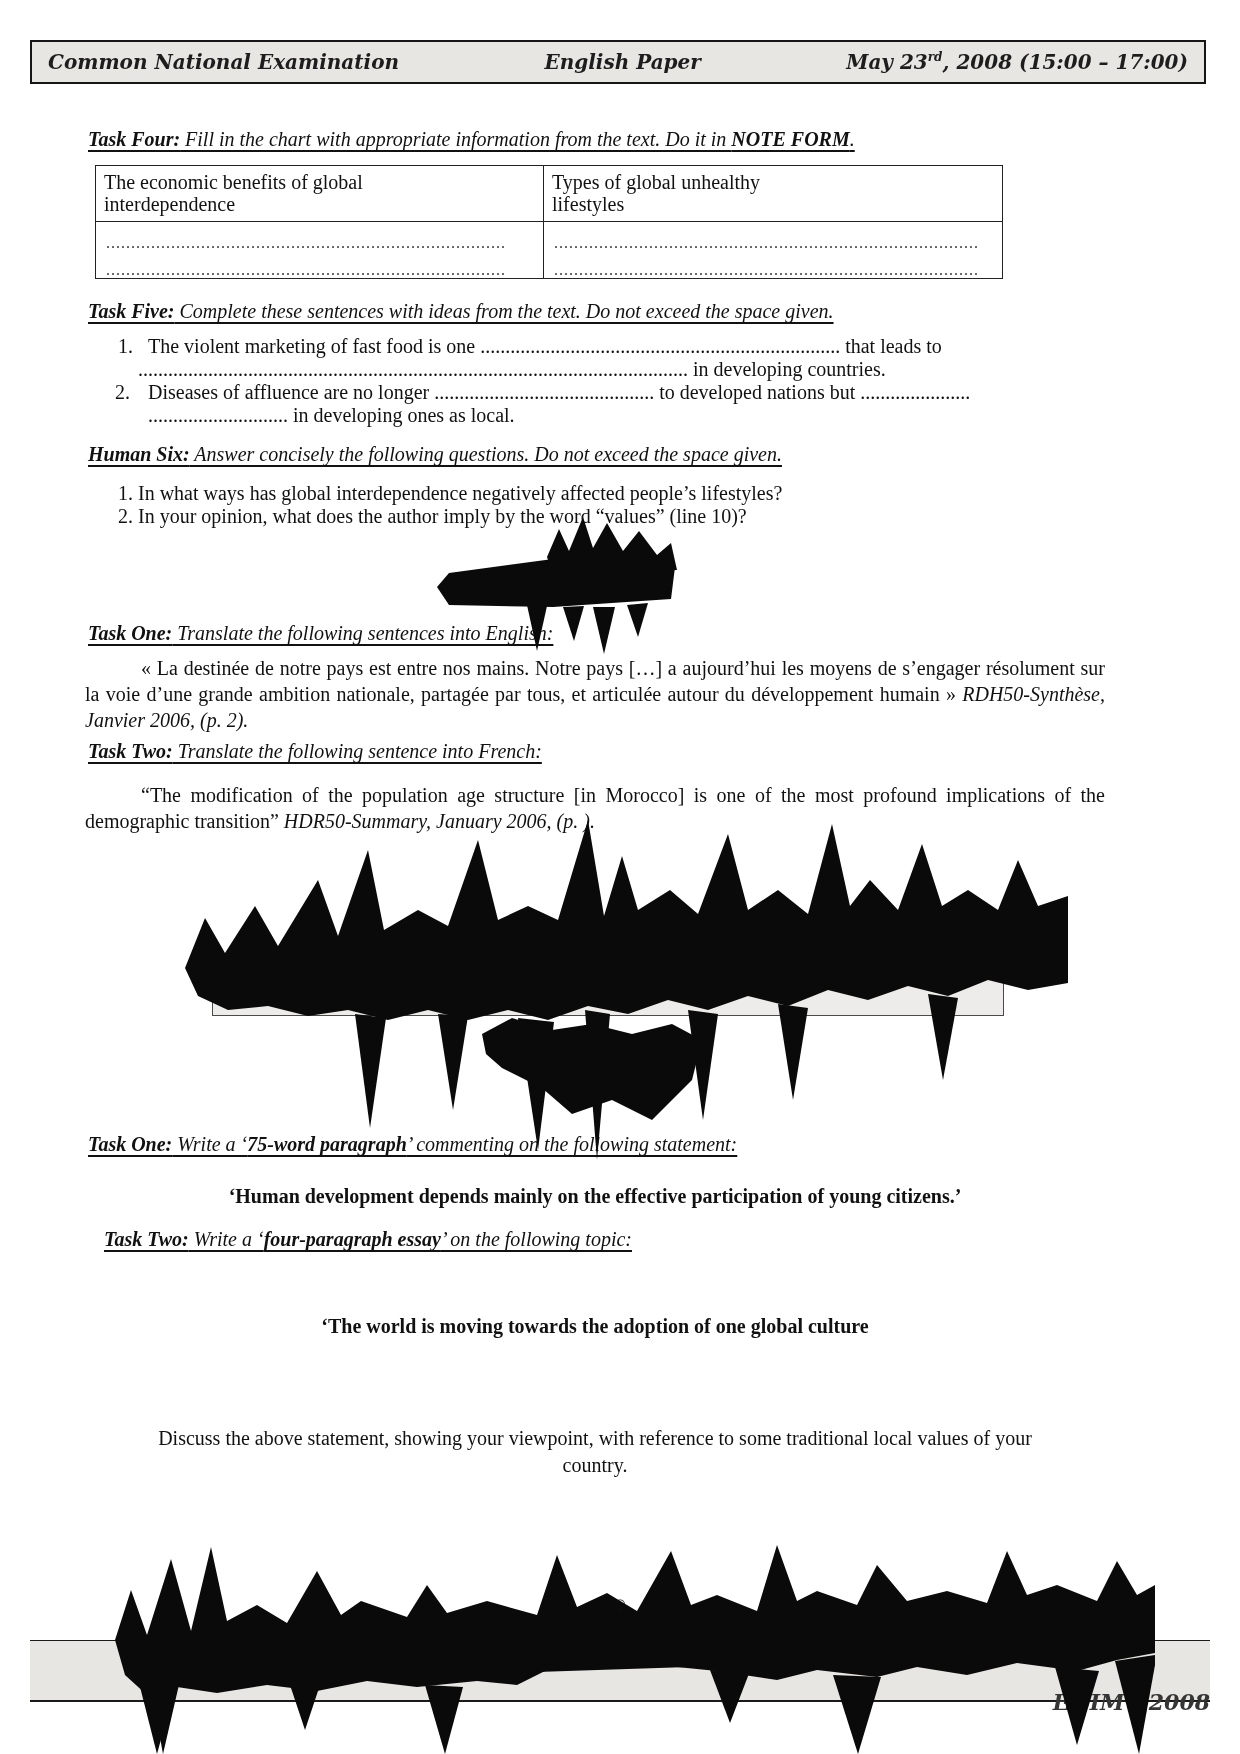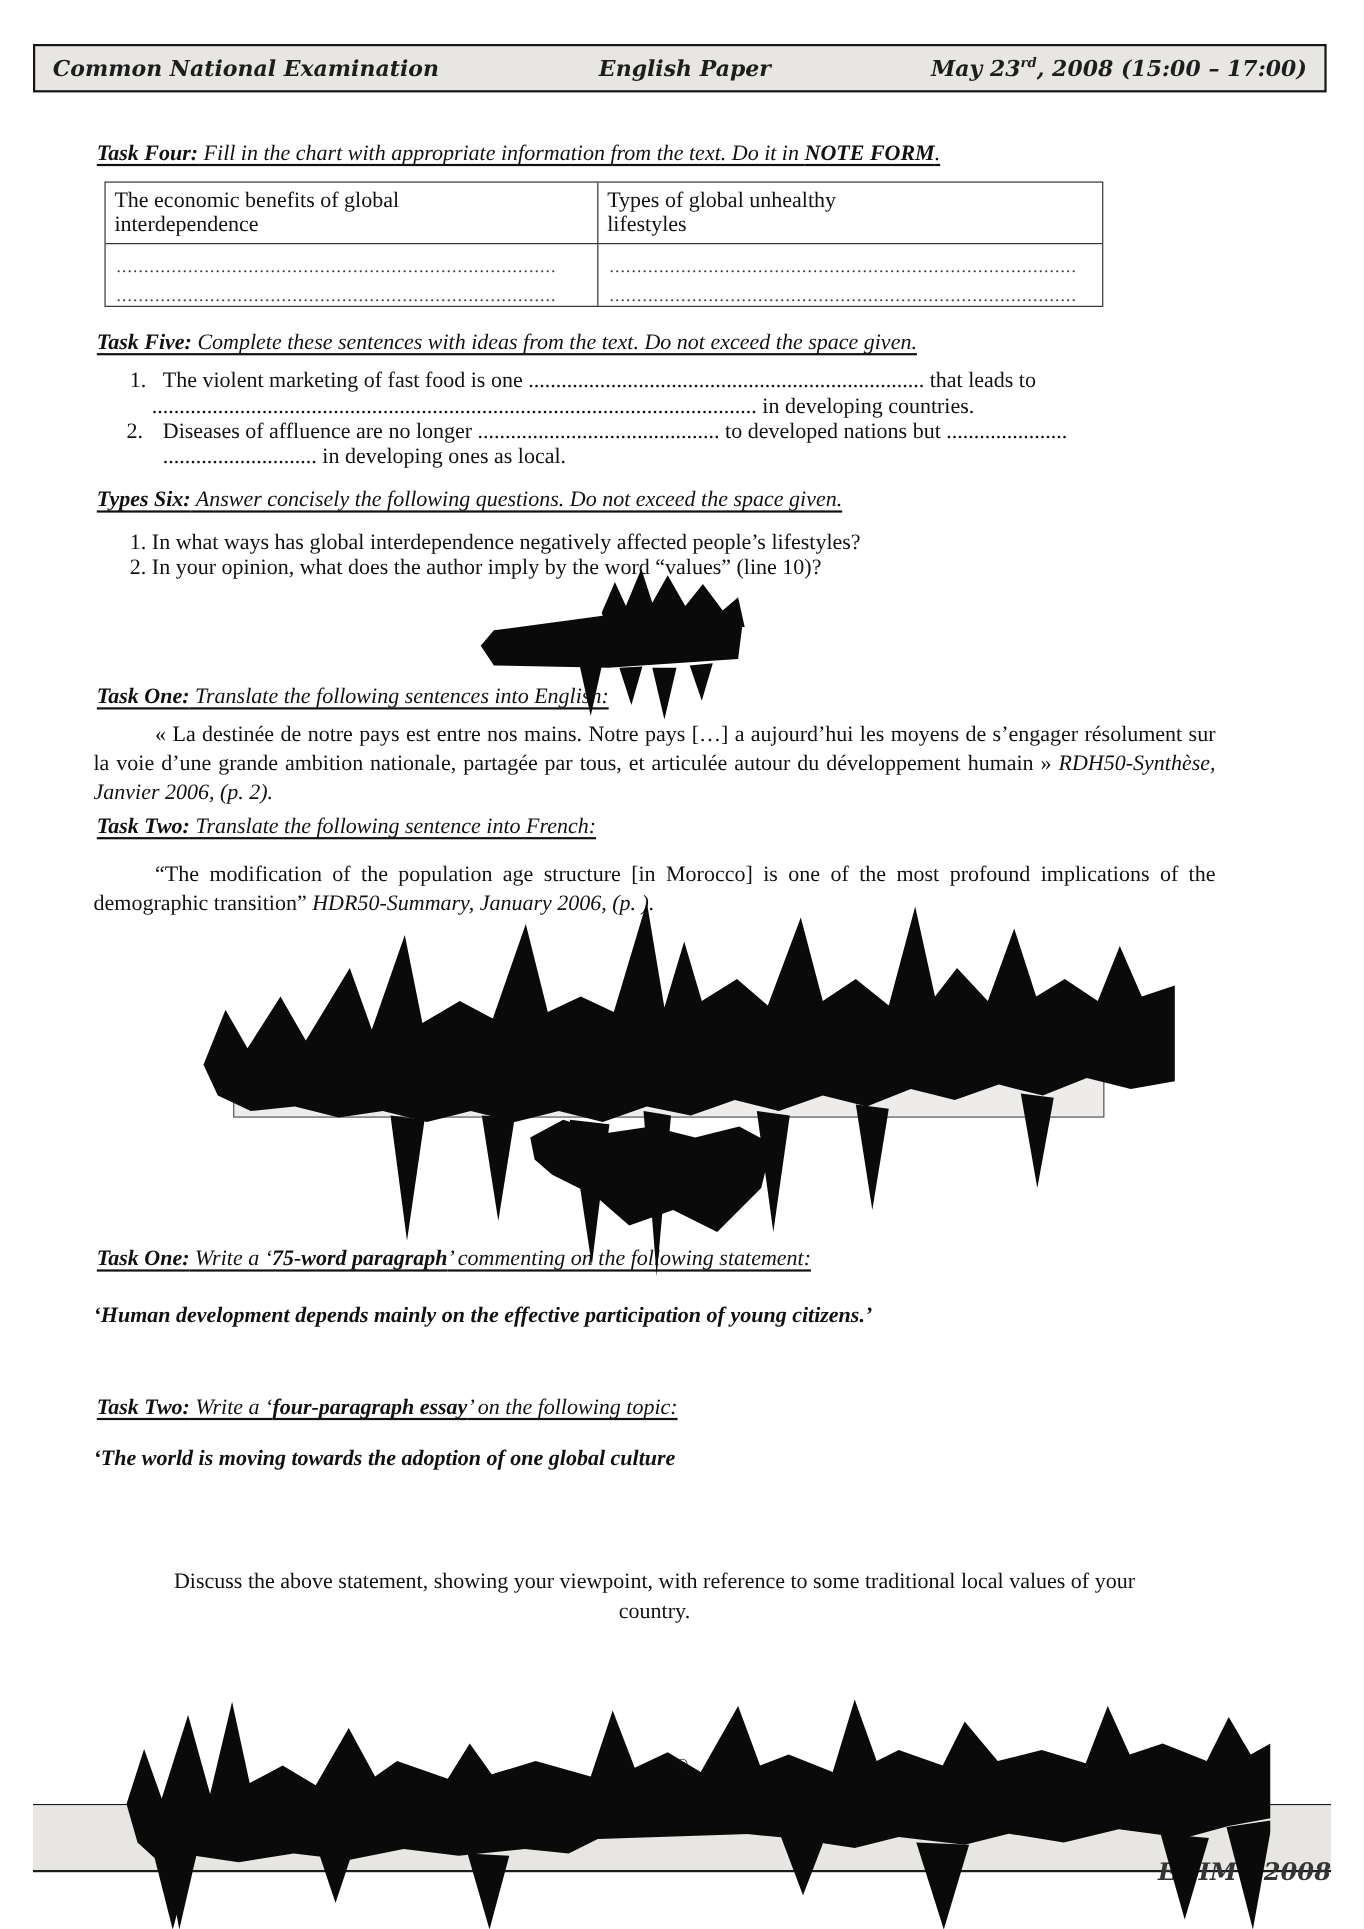--- a/index.html
+++ b/index.html
@@ -49,22 +49,22 @@
   .line{position:absolute;font-size:20px;white-space:nowrap;}
   .para{
     position:absolute;left:85px;width:1020px;font-size:20px;line-height:26px;
     text-align:justify;margin:0;
   }
   .para .src{font-style:italic;}
   .indent{text-indent:56px;}
   .num{display:inline-block;width:30px;}
   .num2{display:inline-block;width:33px;}
   .center-line{
-    position:absolute;left:85px;width:1020px;text-align:left;
-    font-size:20px;font-weight:bold;font-style:italic;margin:0;
+    position:absolute;left:85px;width:1020px;text-align:center;
+    font-size:20px;font-weight:bold;margin:0;
   }
   .closing{
     position:absolute;left:85px;width:1020px;text-align:center;
     font-size:20px;line-height:27px;margin:0;font-weight:normal;font-style:normal;
   }
   
   .mid-banner{
     position:absolute;left:212px;top:958px;width:792px;height:58px;
     background:#edecea;border:1px solid #4a4a4a;box-sizing:border-box;z-index:1;
   }
@@ -132,21 +132,21 @@
     <span>.............................................................................................................. in developing countries.</span>
   </div>
   <div class="line" style="left:115px;top:381px;">
     <span class="num2">2.</span><span>Diseases of affluence are no longer ............................................ to developed nations but ......................</span>
   </div>
   <div class="line" style="left:148px;top:404px;">
     <span>............................ in developing ones as local.</span>
   </div>
 
   <div class="task-head" style="top:443px;">
-    <span class="lbl">Types Six:</span><span> Answer concisely the following questions. Do not exceed the space given.</span>
+    <span class="lbl">Human Six:</span><span> Answer concisely the following questions. Do not exceed the space given.</span>
   </div>
   <div class="line" style="left:118px;top:482px;">1. In what ways has global interdependence negatively affected people’s lifestyles?</div>
   <div class="line" style="left:118px;top:505px;">2. In your opinion, what does the author imply by the word “values” (line 10)?</div>
 
   <svg class="redact" style="left:435px;top:515px;" width="250" height="140" viewBox="0 0 250 140">
     <polygon points="112,42 124,14 134,36 148,2 158,33 172,8 188,36 204,16 222,40 236,28 242,55 118,60"></polygon>
     <polygon points="2,72 14,58 118,44 240,52 236,84 118,92 14,90"></polygon>
     <polygon points="92,90 102,136 112,91"></polygon>
     <polygon points="128,92 139,126 149,91"></polygon>
     <polygon points="158,92 169,139 180,92"></polygon>
@@ -182,21 +182,21 @@
     <polygon points="608,186 623,282 638,190"></polygon>
     <polygon points="758,176 773,262 788,180"></polygon>
     <polygon points="312,216 342,200 382,212 422,206 462,216 502,206 532,222 522,262 482,302 442,282 402,296 372,270 332,250 316,236"></polygon>
   </svg>
 
   <div class="task-head" style="top:1133px;">
     <span class="lbl">Task One:</span><span> Write a ‘</span><span class="b">75-word paragraph</span><span>’ commenting on the following statement:</span>
   </div>
   <p class="center-line" style="top:1185px;">‘Human development depends mainly on the effective participation of young citizens.’</p>
 
-  <div class="task-head" style="top:1268px;">
+  <div class="task-head" style="top:1228px;margin-left:16px;">
     <span class="lbl">Task Two:</span><span> Write a ‘</span><span class="b">four-paragraph essay</span><span>’ on the following topic:</span>
   </div>
   <p class="center-line" style="top:1315px;">‘The world is moving towards the adoption of one global culture</p>
 
   <p class="closing" style="top:1425px;">
     <span>Discuss the above statement, showing your viewpoint, with reference to some traditional local values of your</span><br>
     <span>country.</span>
   </p>
 
   <span class="smiley">☺</span>

